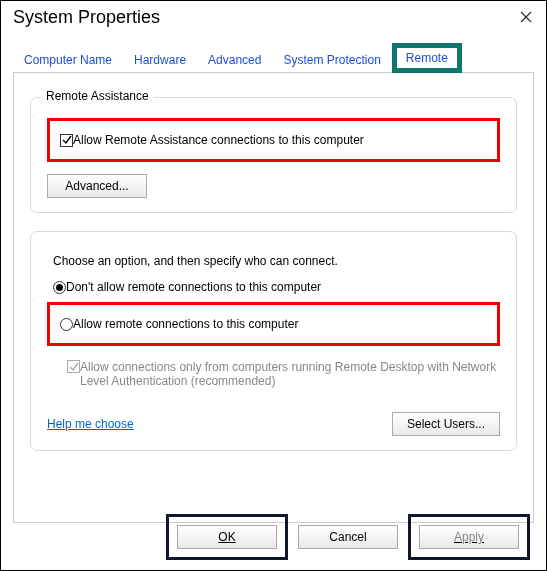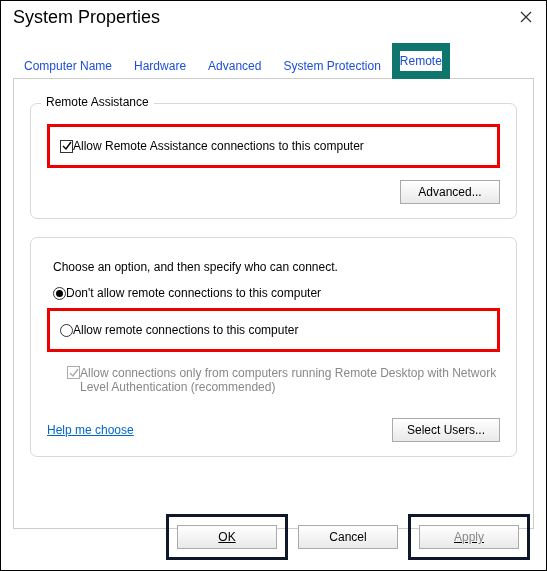--- a/index.html
+++ b/index.html
@@ -6,38 +6,38 @@
 body { margin: 0; background: #fff; }
 .window { width: 547px; height: 571px; border: 1px solid #000; background: #fff; position: relative; }
 .titlebar { display: flex; justify-content: space-between; align-items: center; height: 32px; padding: 0 8px; }
 .titlebar .title { font-size: 18px; color: #000; padding-left: 4px; }
 .close-btn { width: 24px; height: 24px; display: flex; align-items: center; justify-content: center; cursor: pointer; }
 .close-btn svg { width: 12px; height: 12px; stroke: #333; stroke-width: 1.2; }
 .content { padding: 10px 12px 12px 12px; }
 .tabs { display: flex; align-items: flex-end; border-bottom: 1px solid #ccc; position: relative; }
 .tab { padding: 5px 10px; border: 1px solid transparent; border-bottom: none; color: #1d4ed8; cursor: pointer; position: relative; }
 .tab.active { border: 1px solid #ccc; border-bottom: 1px solid #fff; background: #fff; margin-bottom: -1px; }
-.tab.highlight-red { border: 8px solid #0f766e; margin-bottom: -1px; padding: 3px 0; }
+.tab.highlight-red { border: 5px solid #0f766e; margin-bottom: -1px; padding: 3px 9px; }
 .panel { border: 1px solid #ccc; border-top: none; padding: 14px 16px 18px 16px; min-height: 450px; }
 
 .group { border: 1px solid #d8d8d8; border-radius: 7px; padding: 16px 16px 14px 16px; margin-bottom: 18px; position: relative; margin-top: 10px; }
 .group-title { position: absolute; top: -9px; left: 10px; background: #fff; padding: 0 5px; color: #000; }
 
 .chkrow { display: flex; align-items: center; gap: 0; margin: 6px 0; }
 .chkbox { width: 13px; height: 13px; border: 1px solid #333; display: inline-flex; align-items: center; justify-content: center; background: #fff; cursor: pointer; flex: none; }
 .chkbox.disabled { border-color: #aaa; color: #aaa; cursor: default; }
 .chkbox svg { width: 10px; height: 10px; }
 .radio { width: 13px; height: 13px; border: 1px solid #333; border-radius: 50%; display: inline-flex; align-items: center; justify-content: center; background: #fff; cursor: pointer; flex: none; }
 .radio .dot { width: 7px; height: 7px; background: #000; border-radius: 50%; }
 
 .red-box { border: 3px solid #e00; padding: 6px 10px; margin: 4px 0; }
 .link { color: #0066cc; text-decoration: underline; cursor: pointer; }
 .btn { min-width: 100px; height: 24px; border: 1px solid #aaa; background: linear-gradient(#fff,#e9e9e9); padding: 0 14px; cursor: pointer; display: inline-flex; align-items: center; justify-content: center; color: #000; }
 .btn.disabled { color: #888; cursor: default; }
-.btn-row-right { display: flex; justify-content: flex-end; margin-top: 12px; }
+.btn-row-right { display: flex; margin-top: 12px; }
 .footer-links { display: flex; justify-content: space-between; align-items: center; margin-top: 24px; }
 
 .dialog-buttons { position: absolute; bottom: 10px; right: 16px; display: flex; gap: 10px; align-items: center; }
 .red-wrap { border: 3px solid #0f172a; padding: 8px; display: inline-flex; text-decoration: underline; }
 .desc { margin: 6px 0 12px 6px; color: #000; }
 </style>
 </head>
 <body>
 
 <div class="window">

